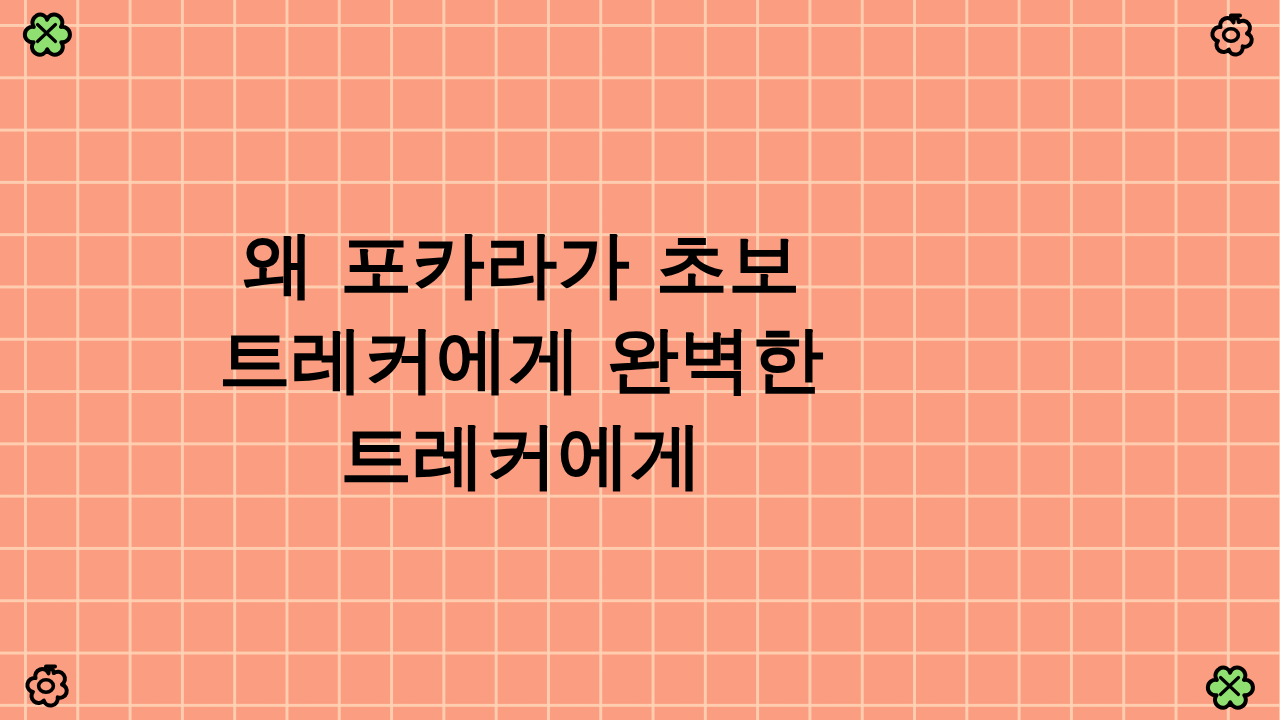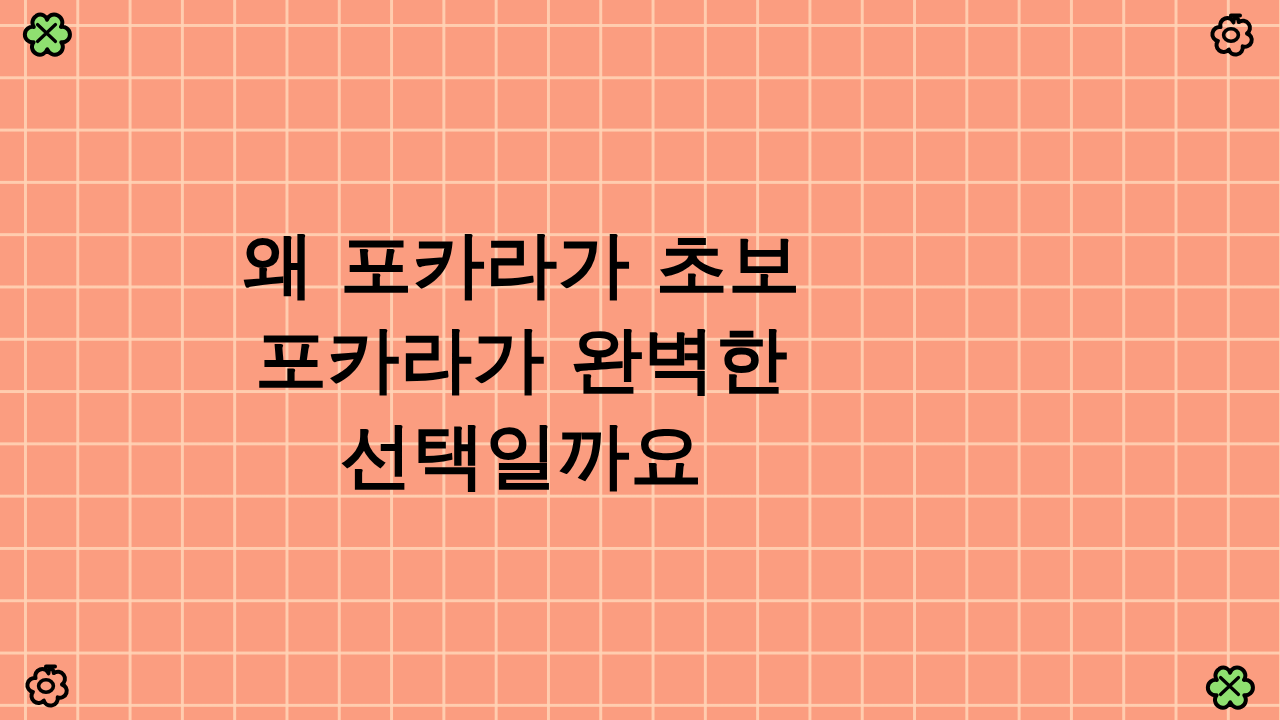--- a/index.html
+++ b/index.html
@@ -93,17 +93,17 @@
   <span class="corner-icon br">
     <svg viewBox="0 0 52 48" width="52" height="48" aria-hidden="true">
       <path d="M15.5 6.5c5.2-2.6 9.6 0.6 10.6 4.2 1.2-3.8 5.6-6.9 10.8-4.2 4.6 2.4 5.6 7.8 3.1 11.4 4.2-0.6 8.6 2.2 8.9 7.2 0.3 5.1-3.9 8.5-8.6 8.1 2.6 3.5 1.9 9.1-2.7 11.6-5 2.7-9.6-0.6-11.4-4.4-1.4 3.9-6 7.1-11 4.4-4.6-2.5-5.3-8.1-2.7-11.6-4.7 0.4-8.9-3-8.6-8.1 0.3-5 4.7-7.8 8.9-7.2-2.5-3.6-1.5-9 3.1-11.4z" fill="#8fe070" stroke="#000000" stroke-width="4" stroke-linejoin="round"></path>
       <path d="M16.5 15.5 L34.5 32.5 M34.5 15.5 L16.5 32.5" stroke="#000000" stroke-width="3.2" stroke-linecap="round" fill="none"></path>
     </svg>
   </span>
 
   <div class="title-wrap">
     <h1 class="title">
       <span>왜 포카라가 초보</span><br>
-      <span>포카라가 완벽한 선택일까요</span>
+      <span>트레커에게 완벽한 트레커에게</span>
     </h1>
   </div>
 
 </div>
 
 </body></html>

